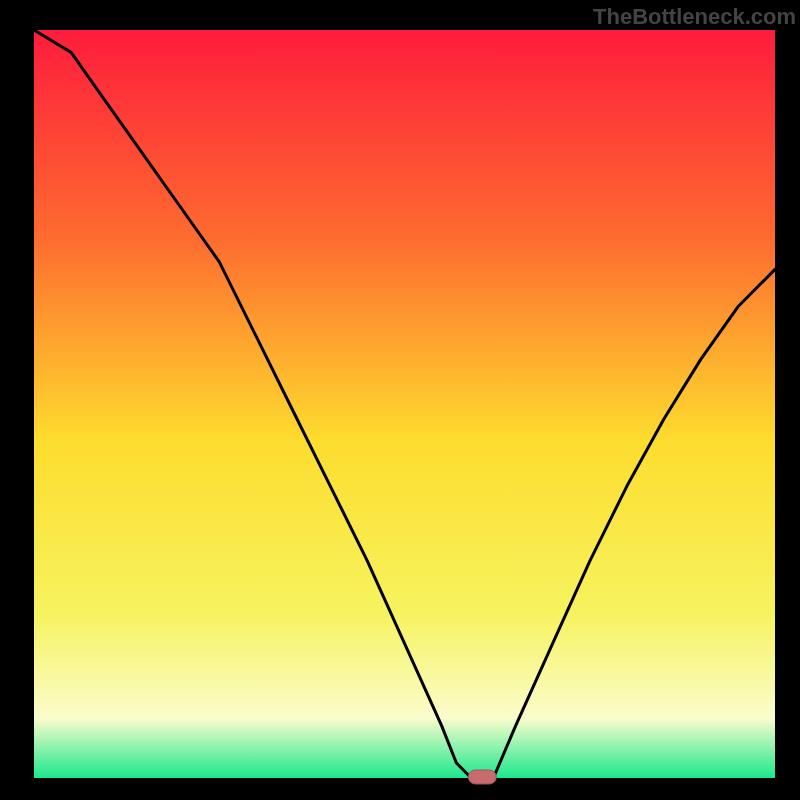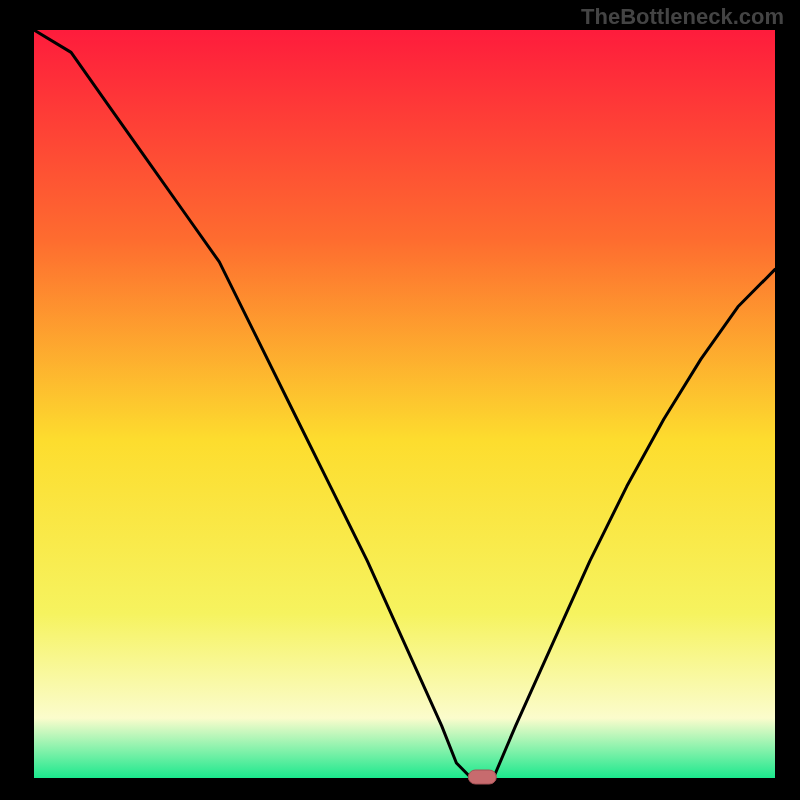--- a/index.html
+++ b/index.html
@@ -13,21 +13,21 @@
   }
   #wrap {
     position: relative;
     width: 800px;
     height: 800px;
     background: #000;
   }
   #watermark {
     position: absolute;
     top: 4px;
-    right: 16px;
+    right: 4px;
     color: #444;
     font-size: 22px;
     font-weight: bold;
     font-family: Arial, Helvetica, sans-serif;
     user-select: none;
     z-index: 3;
   }
   svg {
     position: absolute;
     top: 0;

